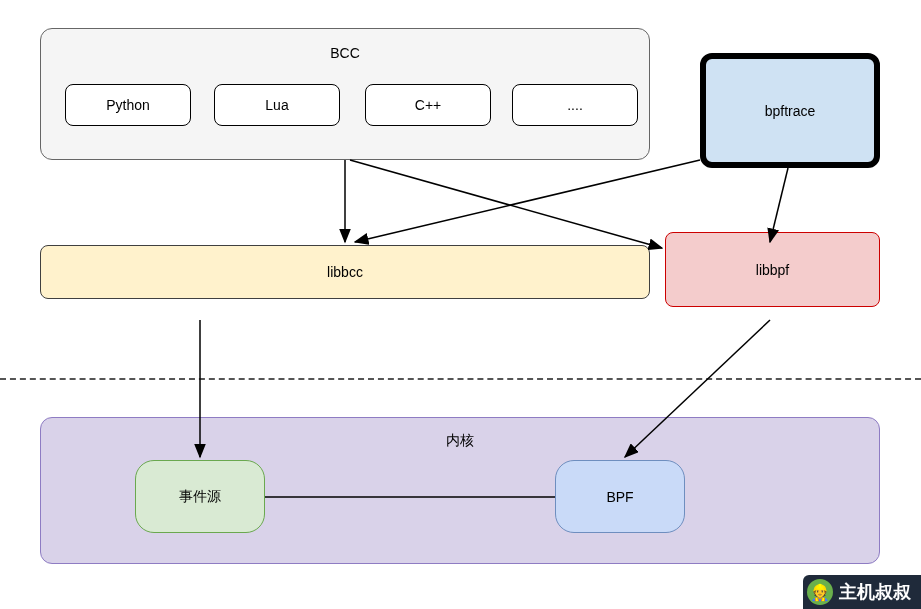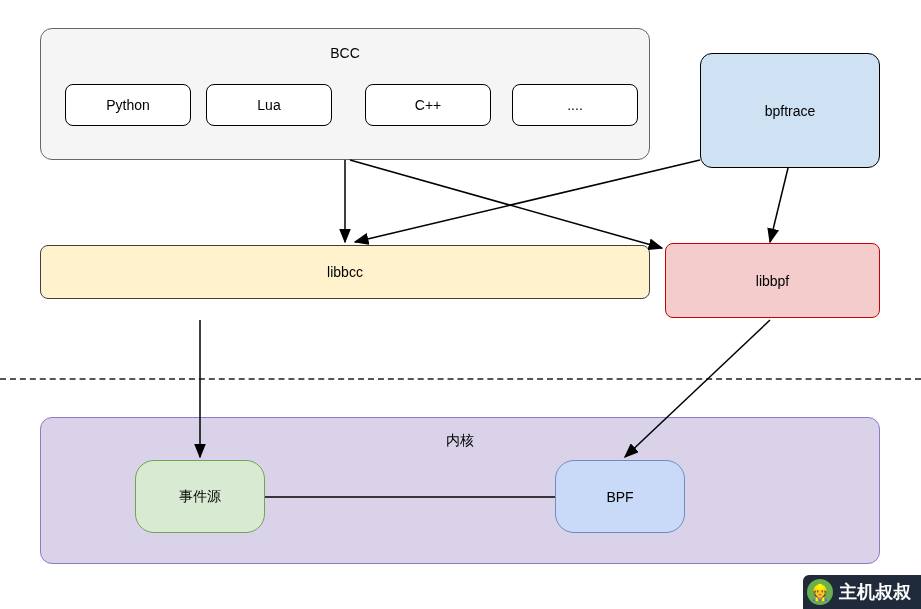--- a/index.html
+++ b/index.html
@@ -41,32 +41,32 @@
     top: 84px;
     display: flex;
     align-items: center;
     justify-content: center;
     text-align: center;
   }
   .bpftrace-box {
     left: 700px; top: 53px;
     width: 180px; height: 115px;
     background: #cfe2f3;
-    border: 1px solid #000000;
+    border: 6px solid #000000;
     border-radius: 12px;
   }
   .libbcc-box {
     left: 40px; top: 245px;
     width: 610px; height: 54px;
     background: #fff2cc;
     border: 1px solid #404040;
     border-radius: 8px;
   }
   .libbpf-box {
-    left: 665px; top: 243px;
+    left: 665px; top: 232px;
     width: 215px; height: 75px;
     background: #f4cccc;
     border: 1px solid #cc0000;
     border-radius: 8px;
   }
   .kernel-box {
     left: 40px; top: 417px;
     width: 840px; height: 147px;
     background: #d9d2e9;
     border: 1px solid #8e7cc3;
@@ -129,21 +129,21 @@
 </style>
 </head>
 <body>
 
 <div class="box bcc-container">
   <span>BCC</span>
 </div>
 <div class="box bcc-inner" style="left:65px">
     <span>Python</span>
   </div>
-<div class="box bcc-inner" style="left:206px">
+<div class="box bcc-inner" style="left:214px">
     <span>Lua</span>
   </div>
 <div class="box bcc-inner" style="left:365px">
     <span>C++</span>
   </div>
 <div class="box bcc-inner" style="left:512px">
     <span>....</span>
   </div>
 
 <div class="box bpftrace-box">

